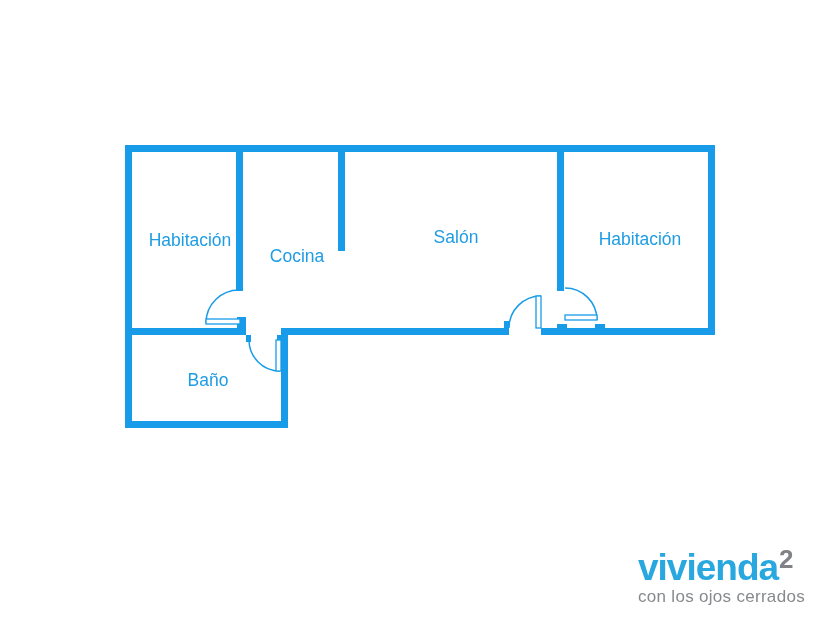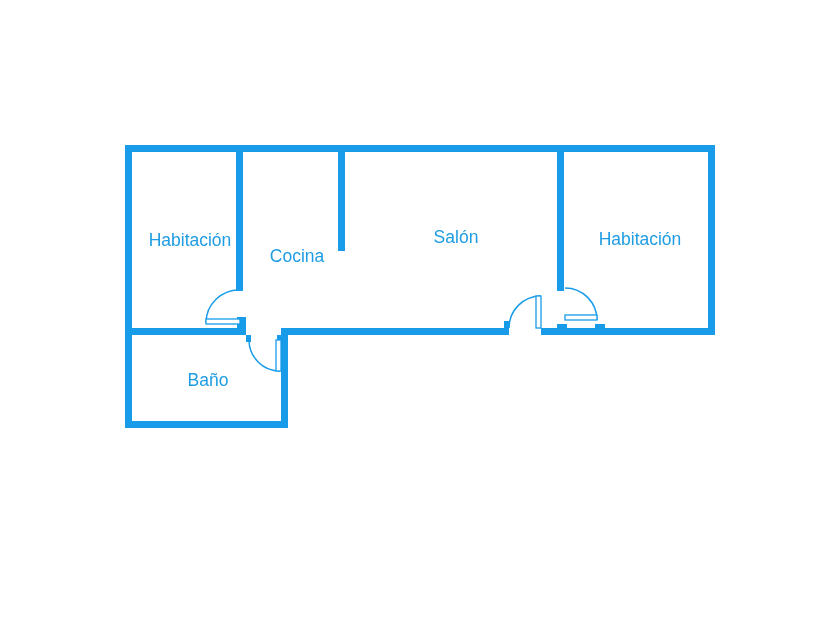--- a/index.html
+++ b/index.html
@@ -65,14 +65,20 @@
       <rect class="leaf" x="565" y="315" width="32" height="5"></rect>
     </g>
   </svg>
 
   <div class="room-label" style="left:190px; top:240px;">Habitación</div>
   <div class="room-label" style="left:297px; top:240px;margin-top:16px;">Cocina</div>
   <div class="room-label" style="left:456px; top:237px;">Salón</div>
   <div class="room-label" style="left:640px; top:239px;">Habitación</div>
   <div class="room-label" style="left:208px; top:380px;">Baño</div>
 
+  <div class="logo">
+    <div class="logo-line">
+      <span class="logo-brand">vivienda</span><span class="logo-sup">2</span>
+    </div>
+    <div class="logo-tagline">con los ojos cerrados</div>
+  </div>
 
 </div>
 
 </body></html>

